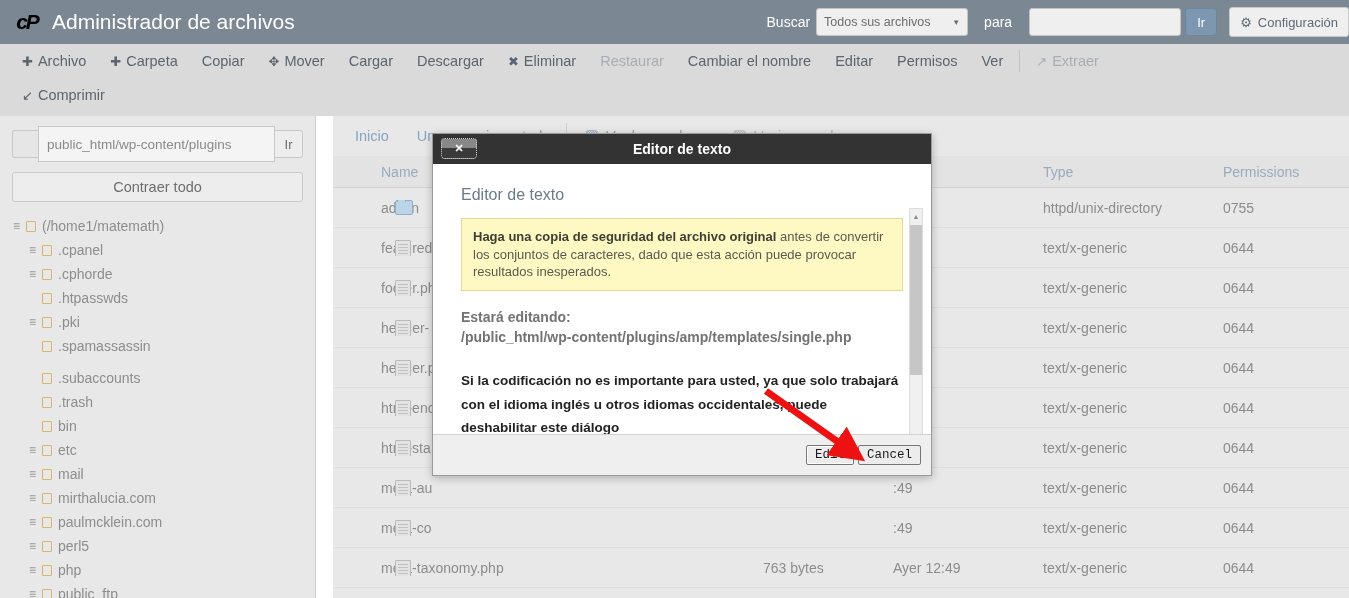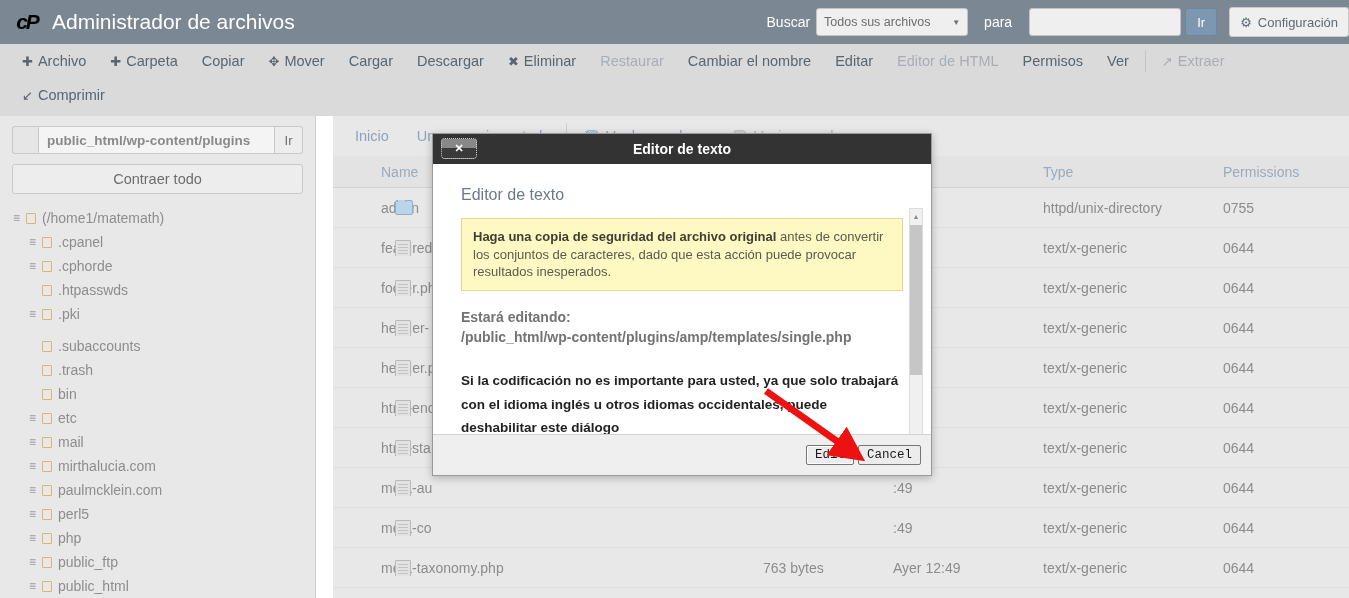--- a/index.html
+++ b/index.html
@@ -84,24 +84,24 @@
     border-right: 1px solid #cfcfcf;
     overflow: hidden;
   }
   .path-row { display: flex; align-items: center; padding: 10px 12px 0 12px; }
   .path-grip {
     width: 26px; height: 28px; background: #e6e6e6;
     border: 1px solid #c9c9c9; border-right: none;
     border-radius: 3px 0 0 3px;
   }
   .path-input {
-    flex: 1; height: 28px; background: #f4f4f4;
+    flex: 1; height: 36px; background: #f4f4f4;
     border: 1px solid #c9c9c9;
     display: flex; align-items: center; padding-left: 8px;
-    font-size: 13.5px; color: #8a8a8a; overflow: hidden; white-space: nowrap; font-weight: bold;
+    font-size: 13.5px; color: #8a8a8a; overflow: hidden; white-space: nowrap;
   }
   .path-go {
     width: 28px; height: 28px; background: #ededed;
     border: 1px solid #c9c9c9; border-left: none; border-radius: 0 3px 3px 0;
     display: flex; align-items: center; justify-content: center;
     font-size: 13px; color: #6d6d6d;
   }
   .collapse-btn {
     margin: 10px 12px 0 12px; height: 30px;
     background: #ededed; border: 1px solid #cacaca; border-radius: 3px;
@@ -322,23 +322,20 @@
         <span>Eliminar</span>
       </div>
       <div class="tb-item disabled">
         <span>Restaurar</span>
       </div>
       <div class="tb-item">
         <span>Cambiar el nombre</span>
       </div>
       <div class="tb-item">
         <span>Editar</span>
-      </div>
-      <div class="tb-item disabled">
-        <span>Editor de HTML</span>
       </div>
       <div class="tb-item">
         <span>Permisos</span>
       </div>
       <div class="tb-item">
         <span>Ver</span>
       </div>
       <div class="tb-sep"></div>
       <div class="tb-item disabled">
         <span class="gl">↗</span>
@@ -378,20 +375,25 @@
       </div>
       <div class="tree-node" style="padding-left: 16px;">
         <span class="tog blank">≡</span>
         <span class="fold"></span>
         <span class="tnm">.htpasswds</span>
       </div>
       <div class="tree-node" style="padding-left: 16px;">
         <span class="tog">≡</span>
         <span class="fold"></span>
         <span class="tnm">.pki</span>
+      </div>
+      <div class="tree-node" style="padding-left: 16px;">
+        <span class="tog blank">≡</span>
+        <span class="fold"></span>
+        <span class="tnm">.spamassassin</span>
       </div>
       <div class="tree-node" style="padding-left: 16px; margin-top: 8px;">
         <span class="tog blank">≡</span>
         <span class="fold"></span>
         <span class="tnm">.subaccounts</span>
       </div>
       <div class="tree-node" style="padding-left: 16px;">
         <span class="tog blank">≡</span>
         <span class="fold"></span>
         <span class="tnm">.trash</span>

